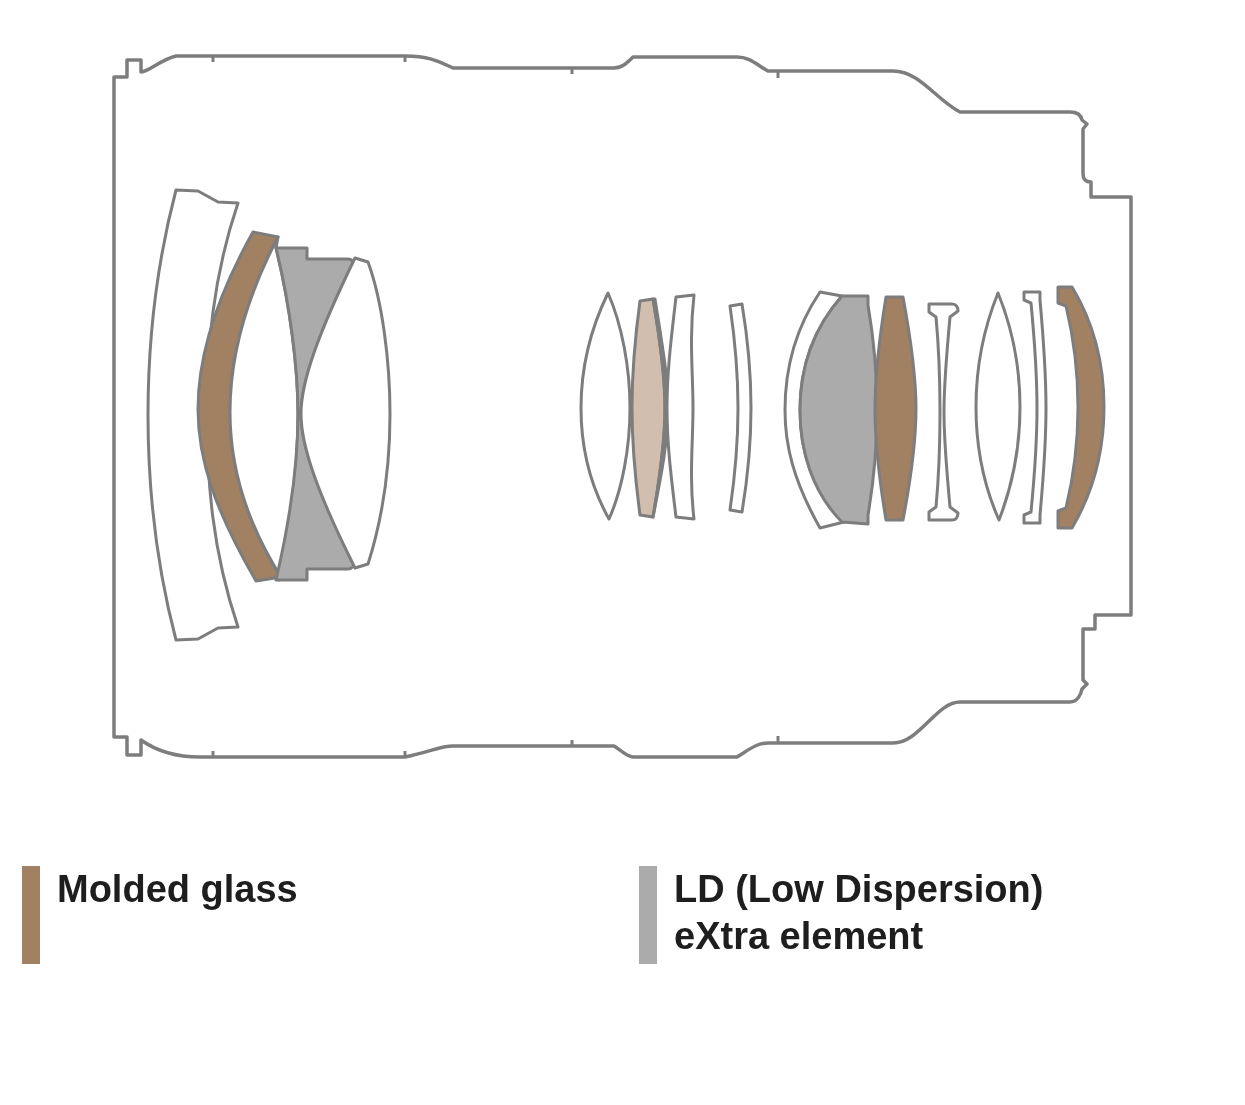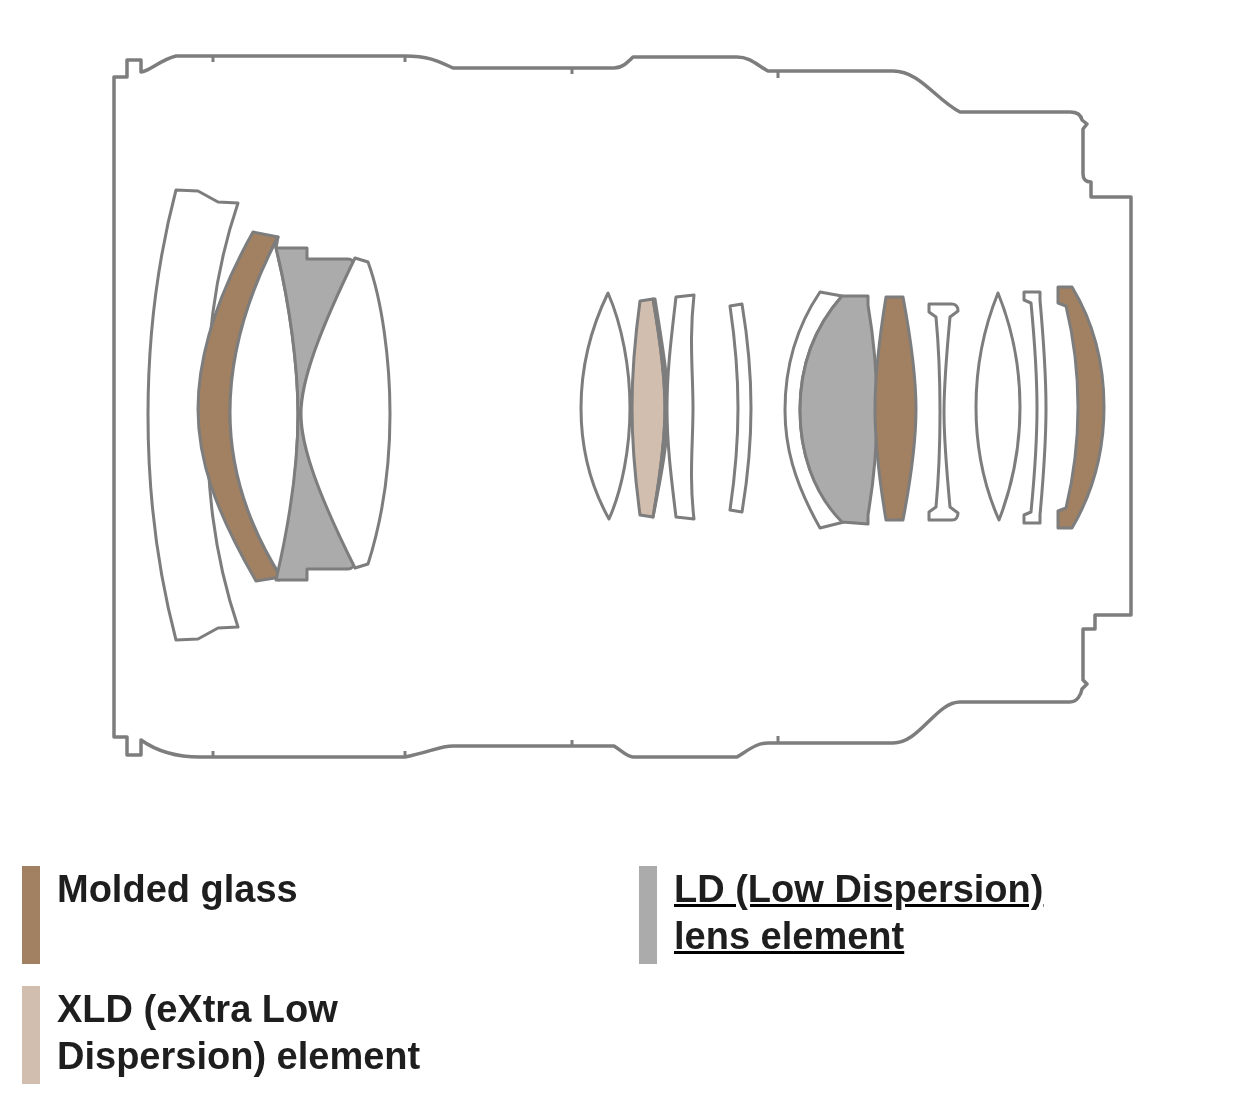--- a/index.html
+++ b/index.html
@@ -13,21 +13,21 @@
   .el-asph{fill:var(--aspherical);}
   .el-xld{fill:var(--xld);}
   .el-ld{fill:var(--ld);}
   
   .legend-item{position:absolute;display:flex;gap:17px;align-items:flex-start;}
   .swatch{width:18px;height:98px;flex:0 0 18px;}
   .legend-text{font-size:38px;font-weight:bold;line-height:47px;color:var(--legend_text);
                letter-spacing:0px;white-space:nowrap;}
   #legend-asph{left:22px;top:866px;}
   #legend-xld{left:22px;top:986px;}
-  #legend-ld{left:639px;top:866px;text-decoration:underline;}
+  #legend-ld{left:639px;top:866px;}
 </style>
 </head>
 <body>
 
 <div id="stage">
 
   <svg width="1245" height="1105" viewBox="0 0 1245 1105">
 
     <path class="barrel" d="
       M 114 737 L 114 77 L 127 77 L 127 60 L 141 60 L 141 72
@@ -163,29 +163,22 @@
       L 1058 303 Z"></path>
   </svg>
 
   <div class="legend-item" id="legend-asph">
     <div class="swatch" style="background: rgb(162, 129, 98);"></div>
     <div class="legend-text">
       <div>Molded glass</div>
     </div>
   </div>
 
-  <div class="legend-item" id="legend-xld">
-    <div class="swatch" style="background: rgb(209, 190, 175);"></div>
-    <div class="legend-text">
-      <div>XLD (eXtra Low</div>
-      <div>Dispersion) element</div>
-    </div>
-  </div>
 
   <div class="legend-item" id="legend-ld">
     <div class="swatch" style="background: rgb(171, 171, 171);"></div>
     <div class="legend-text">
       <div>LD (Low Dispersion)</div>
-      <div>lens element</div>
+      <div>eXtra element</div>
     </div>
   </div>
 
 </div>
 
 </body></html>

